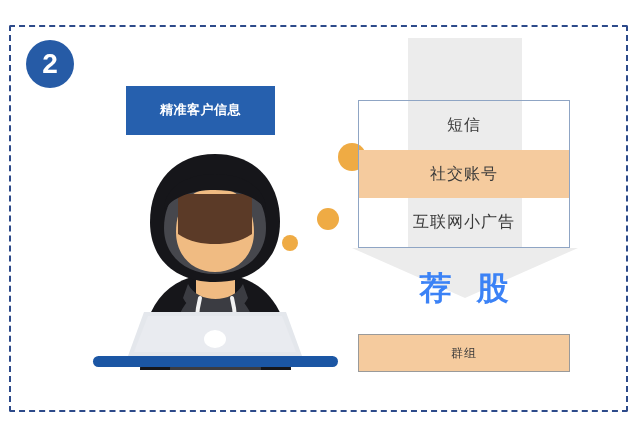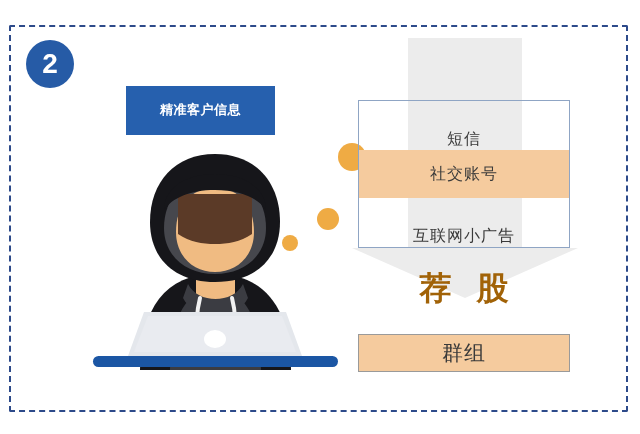--- a/index.html
+++ b/index.html
@@ -115,51 +115,51 @@
     flex: 1 1 0;
     display: flex;
     align-items: center;
     justify-content: center;
     font-size: 16px;
     color: #3a3a3a;
     letter-spacing: 1px;
     box-sizing: border-box;
   }
   .channel-row.filled { background: #f5cb9e; }
-  .channel-row.plain  { background: transparent; align-items: flex-end; }
+  .channel-row.plain  { background: transparent; }
 
   
   #recommend-headline {
     position: absolute;
     left: 358px;
     top: 272px;
     width: 212px;
     text-align: center;
-    color: #a16207;
+    color: #3b82f6;
     font-size: 32px;
     font-weight: bold;
     letter-spacing: 8px;
     text-indent: 8px;
     line-height: 1;
   }
 
   
   #group-box {
     position: absolute;
     left: 358px;
     top: 334px;
     width: 212px;
     height: 38px;
     background: #f5cb9e;
     border: 1px solid #9a9a9a;
     box-sizing: border-box;
     display: flex;
     align-items: center;
     justify-content: center;
-    font-size: 21px;
+    font-size: 12px;
     color: #3a3a3a;
     letter-spacing: 1px;
   }
 </style>
 </head>
 <body>
 
 <div id="canvas">
 
   <div id="dashed-frame"></div>

